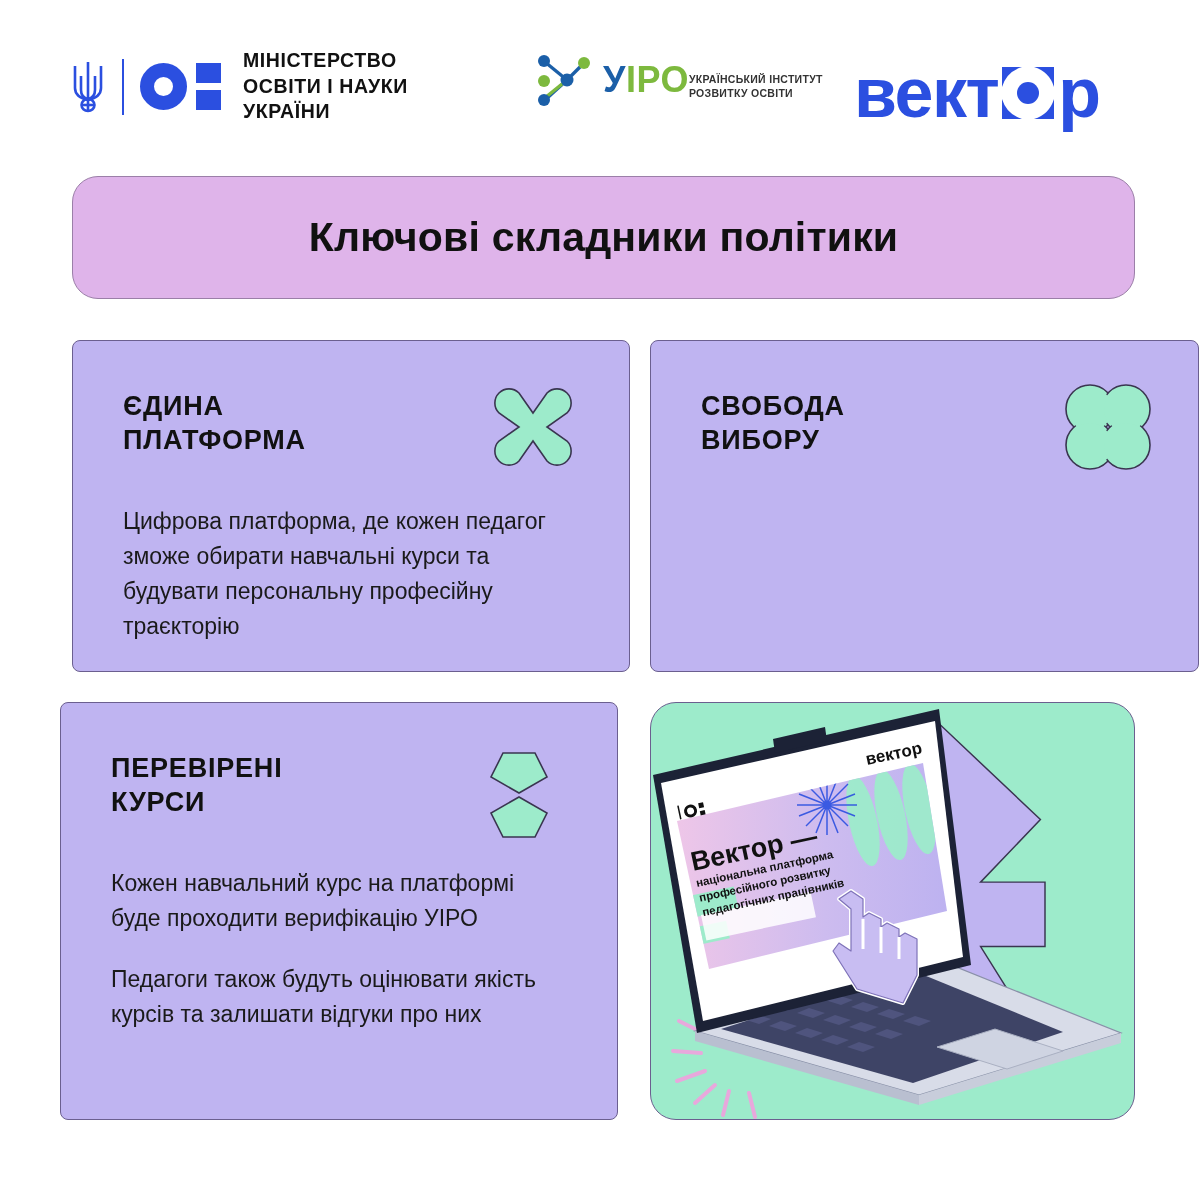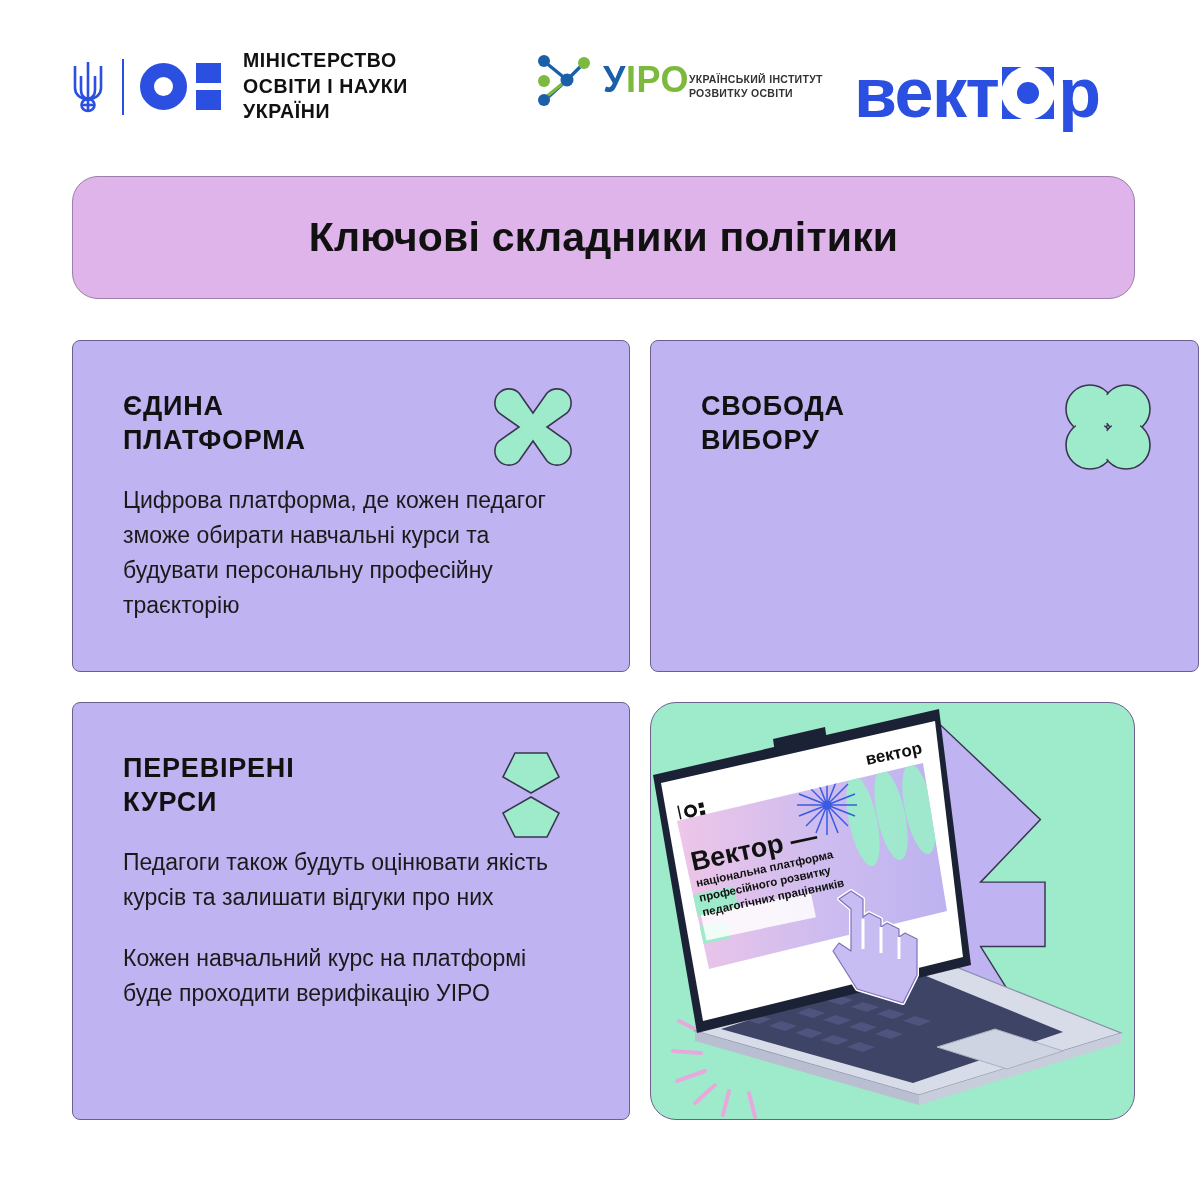--- a/index.html
+++ b/index.html
@@ -126,34 +126,34 @@
   
   .card {
     position: absolute;
     background: #BFB4F1;
     border: 1.5px solid #6b5f8f;
     border-radius: 8px;
     padding: 48px 50px 0 50px;
   }
   .card-1 { left: 72px;  top: 340px; width: 558px; height: 332px; }
   .card-2 { left: 650px; top: 340px; width: 549px; height: 332px; }
-  .card-3 { left: 72px;  top: 702px; width: 558px; height: 418px; }
+  .card-3 { left: 60px;  top: 702px; width: 558px; height: 418px; }
 
   .card-title {
     font-size: 27px;
     font-weight: bold;
     color: #111111;
     line-height: 1.26;
     letter-spacing: 0.8px;
     white-space: pre-line;
     position: relative;
     z-index: 2;
   }
   .card-body {
-    margin-top: 26px;
+    margin-top: 47px;
     font-size: 23px;
     color: #1a1a1a;
     line-height: 1.52;
     white-space: pre-line;
     position: relative;
     z-index: 2;
   }
   .card-body + .card-body { margin-top: 26px; }
 
   .card-icon {
@@ -276,22 +276,22 @@
 
 <div class="card card-3">
   <svg class="card-icon" viewBox="0 0 100 100">
     <g fill="#9DEBCB" stroke="#3a3550" stroke-width="1.6">
       <path d="M50 48 L22 32 L34 8 L66 8 L78 32 Z" transform="translate(0,0)"></path>
       <path d="M50 52 L22 68 L34 92 L66 92 L78 68 Z"></path>
     </g>
   </svg>
   <div class="card-title">ПЕРЕВІРЕНІ
 КУРСИ</div>
+  <div class="card-body">Кожен навчальний курс на платформі буде проходити верифікацію УІРО</div>
   <div class="card-body">Педагоги також будуть оцінювати якість курсів та залишати відгуки про них</div>
-  <div class="card-body">Кожен навчальний курс на платформі буде проходити верифікацію УІРО</div>
 </div>
 
 <div class="laptop-panel">
   <svg viewBox="0 0 485 418" width="485" height="418">
 
     <g>
       <path d="M183 12 L118 118 L183 118 L118 186 L183 256 L118 256 L183 360 L295 360 L230 256 L300 256 L300 186 L230 186 L295 118 Z" fill="#BFB4F1" stroke="#3a3550" stroke-width="1.6" transform="translate(118,8) scale(0.92)"></path>
     </g>
 
     <g stroke="#E8A8DC" stroke-width="4" stroke-linecap="round">

